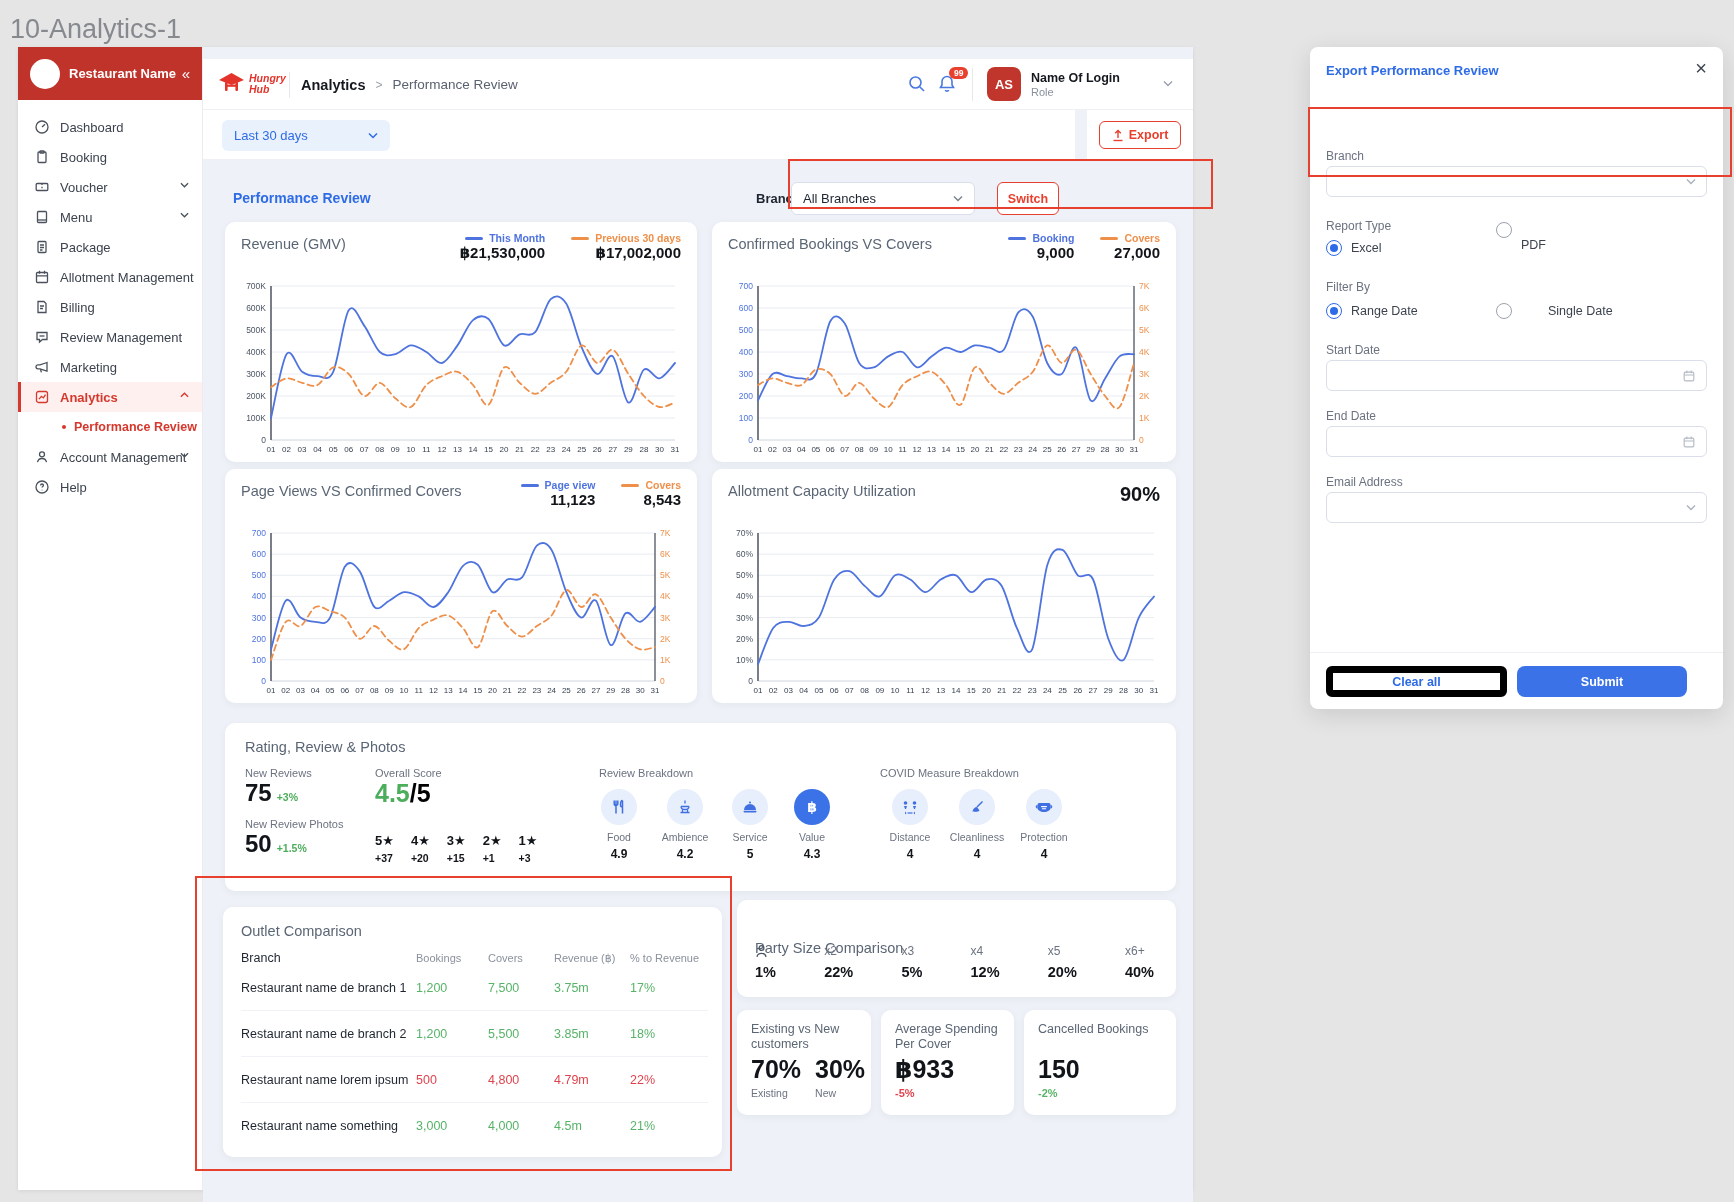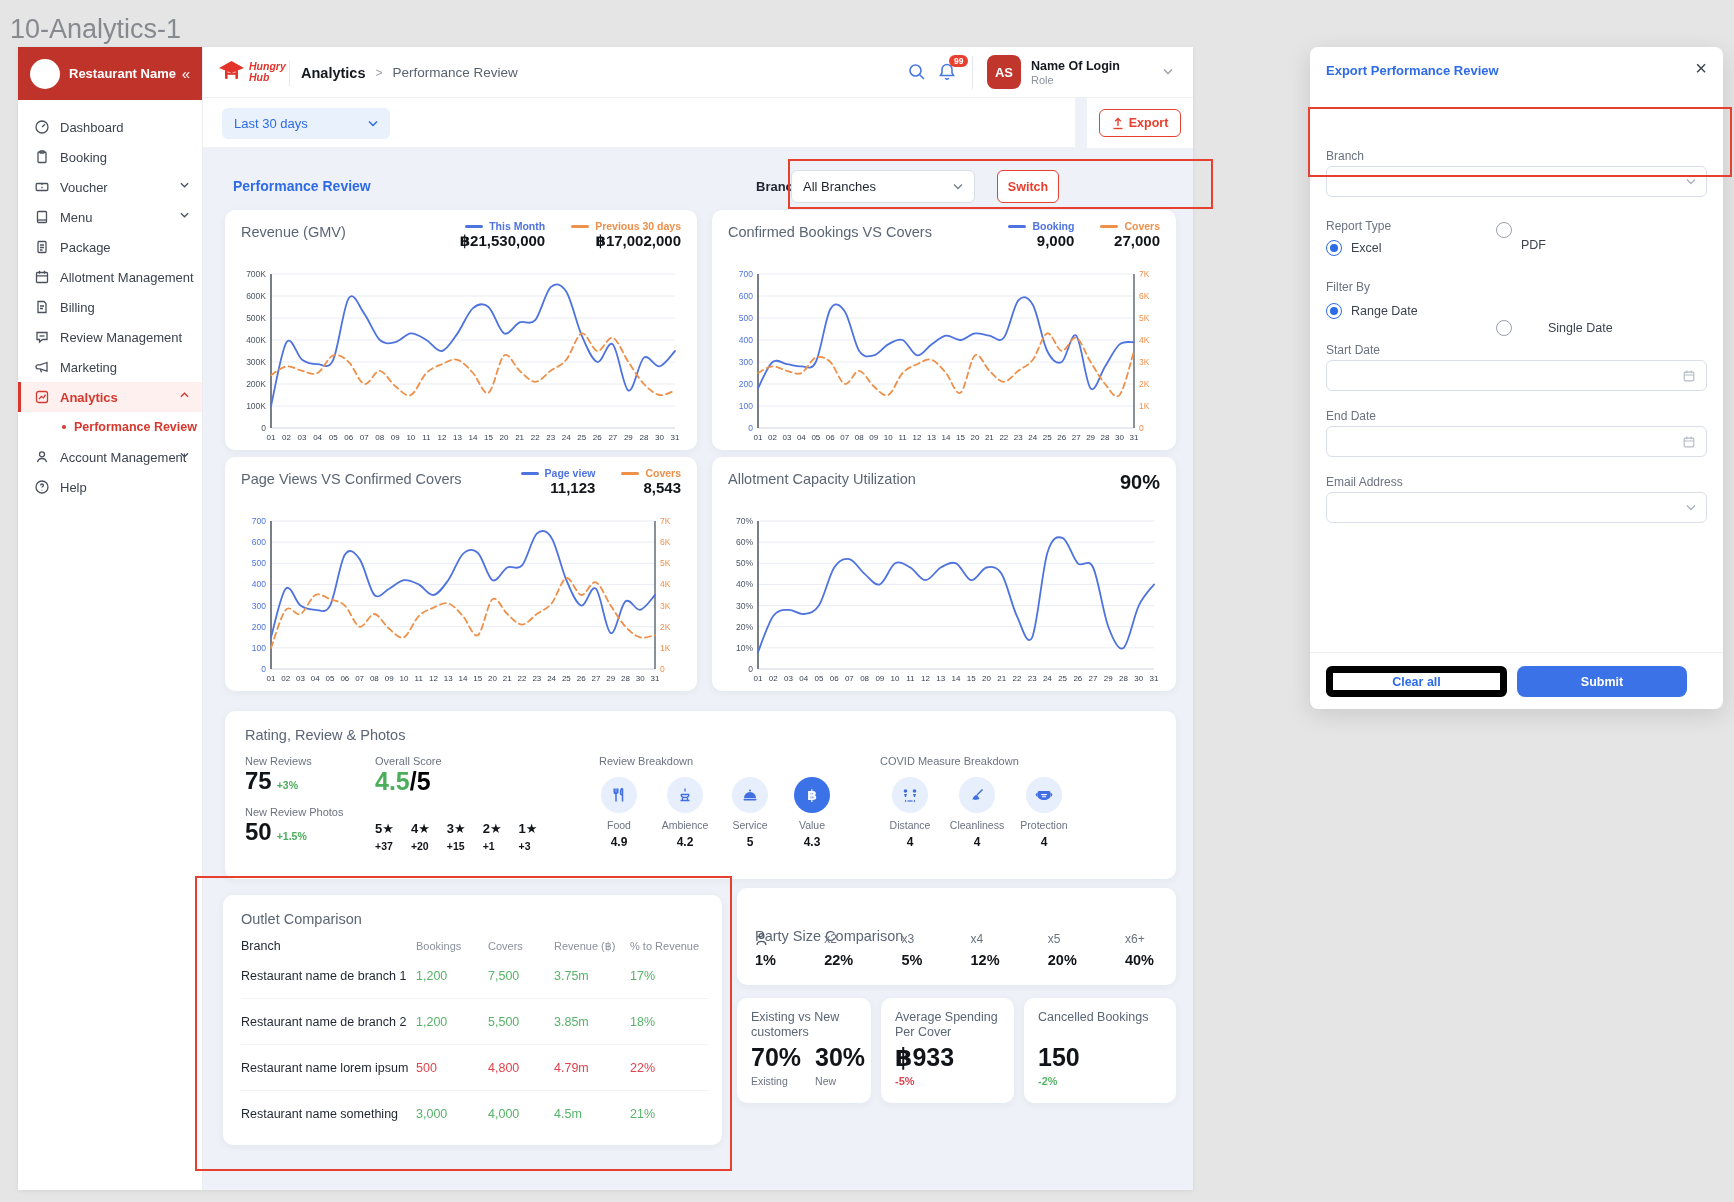--- a/index.html
+++ b/index.html
@@ -18,21 +18,21 @@
   .side-list { padding-top:12px; }
   .side-item { position:relative; height:30px; display:flex; align-items:center; padding-left:16px; gap:10px; color:#3c434e; font-size:13px; cursor:pointer; }
   .side-item svg { flex:0 0 auto; stroke:#4a515c; }
   .side-item .chev { position:absolute; right:13px; top:10px; }
   .side-item.active { background:#fdf0ef; color:#d5382d; font-weight:bold; border-left:3px solid #d5382d; padding-left:13px; }
   .side-item.active svg { stroke:#d5382d; }
   .side-sub { height:30px; display:flex; align-items:center; padding-left:44px; color:#d5382d; font-size:12.5px; font-weight:bold; cursor:pointer; }
   .side-sub .dot { width:4px; height:4px; border-radius:50%; background:#d5382d; margin-right:8px; }
 
   
-  .main { position:absolute; left:185px; top:0; width:1048px; height:100%; }
+  .main { position:absolute; left:185px; top:12px; width:1048px; height:100%; }
   .hdr { position:absolute; left:0; top:0; width:990px; height:51px; background:#fff; border-bottom:1px solid #eef0f3; }
   .logo { position:absolute; left:15px; top:12px; display:flex; align-items:center; gap:4px; }
   .logo-text { color:#e3342c; font-weight:bold; font-style:italic; font-size:10.5px; line-height:11px; }
   .logo-div { position:absolute; left:86px; top:13px; width:1px; height:26px; background:#e6e8ec; }
   .crumb { position:absolute; left:98px; top:0; height:51px; display:flex; align-items:center; gap:10px; }
   .crumb-section { font-size:14.5px; font-weight:bold; color:#15191f; }
   .crumb-sep { color:#9aa1ab; font-size:12px; }
   .crumb-page { font-size:13.5px; color:#5a6270; }
   .hdr-search { position:absolute; left:704px; top:15px; cursor:pointer; }
   .hdr-bell { position:absolute; left:734px; top:15px; cursor:pointer; }
@@ -830,21 +830,21 @@
     <div class="radio-row" style="left:186px; top:186px;">
       <span class="radio" style="position:relative; top:-11px;"></span>
       <span style="position:relative; top:4px;">PDF</span>
     </div>
 
     <div class="m-label" style="top:233px;">Filter By</div>
     <div class="radio-row" style="left:16px; top:256px;">
       <span class="radio sel"></span>
       <span>Range Date</span>
     </div>
-    <div class="radio-row" style="left:186px; top:273px;gap:36px;">
+    <div class="radio-row" style="left:186px; top:256px;gap:36px;">
       <span class="radio"></span>
       <span>Single Date</span>
     </div>
 
     <div class="m-label" style="top:296px;">Start Date</div>
     <div class="m-input" style="top:313px;">
       <svg width="14" height="14" viewBox="0 0 16 16" fill="none" stroke="#b4bac4" stroke-width="1.3">
           <rect x="2.5" y="3.5" width="11" height="10" rx="1.5"></rect>
           <path d="M2.5 6.8h11M5.5 1.8v3M10.5 1.8v3"></path>
         </svg>

